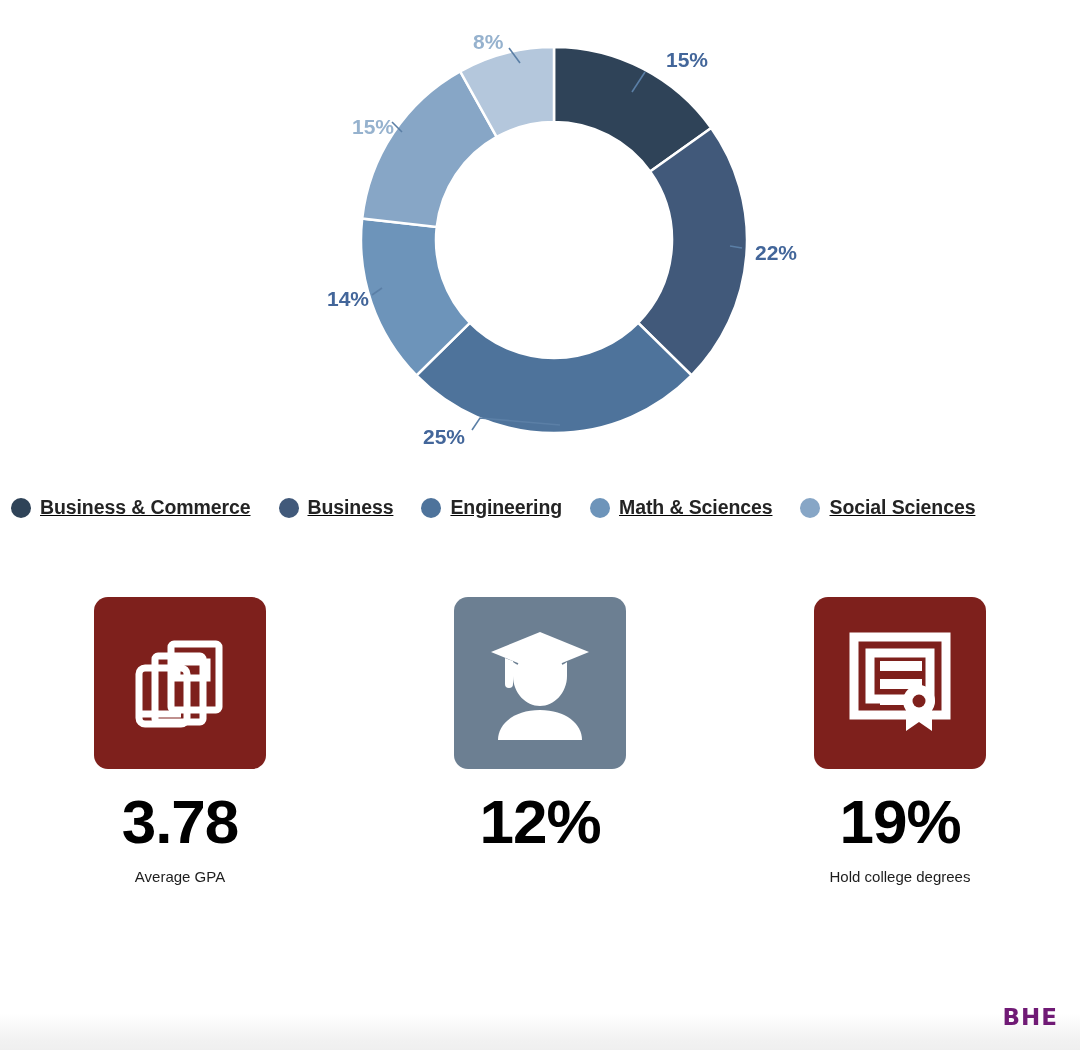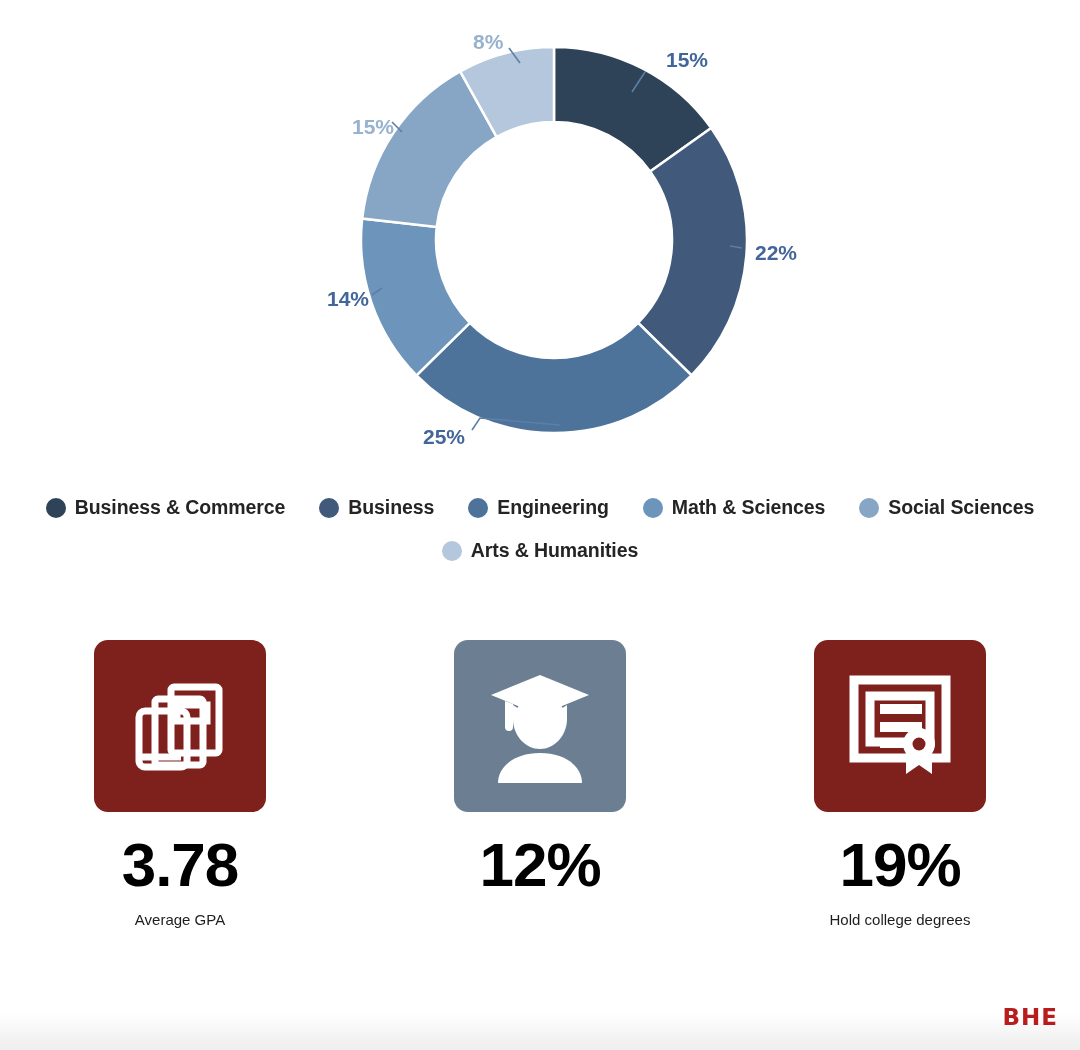--- a/index.html
+++ b/index.html
@@ -45,23 +45,23 @@
   }
 
   
   .legend {
     width: 1080px;
     margin-top: 26px;
   }
   .legend-row {
     display: flex;
     flex-wrap: nowrap;
-    justify-content: center;
-    align-items: center;
-    gap: 12px;
+    align-items: center;
+    gap: 6px;
+    text-decoration: underline;
   }
   .legend-row.row2 { margin-top: 20px; }
   .legend-item {
     display: flex;
     align-items: center;
     margin: 0 11px;
     white-space: nowrap;
   }
   .legend-dot {
     width: 20px;
@@ -124,21 +124,21 @@
     height: 36px;
     background: linear-gradient(to bottom, #ffffff 0%, #f2f2f2 70%, #efefef 100%);
   }
   .brand-logo {
     position: absolute;
     right: 22px;
     bottom: 20px;
     font-size: 23px;
     font-weight: bold;
     letter-spacing: 1px;
-    color: #b91c1c;
+    color: #701a75;
     font-family: "DejaVu Sans", sans-serif;
   }
 </style>
 </head>
 <body>
 
 <div class="page">
 
   <div class="chart-area">
     <svg class="chart-svg" width="1080" height="470" viewBox="0 0 1080 470">
@@ -191,26 +191,20 @@
         </div>
         <div class="legend-item">
           <span class="legend-dot" style="background: rgb(109, 148, 186);"></span>
           <span class="legend-text">Math &amp; Sciences</span>
         </div>
         <div class="legend-item">
           <span class="legend-dot" style="background: rgb(135, 166, 198);"></span>
           <span class="legend-text">Social Sciences</span>
         </div>
       </div>
-    <div class="legend-row row2" id="legend-row-2">
-        <div class="legend-item">
-          <span class="legend-dot" style="background: rgb(180, 199, 220);"></span>
-          <span class="legend-text">Arts &amp; Humanities</span>
-        </div>
-      </div>
   </div>
 
   <div class="stats" id="stats-container">
       <div class="stat">
         <div class="stat-icon" style="background: rgb(126, 32, 28);">
           <svg width="110" height="110" viewBox="0 0 110 110">
       <g fill="none" stroke="#ffffff" stroke-width="7">
         <rect x="46" y="16" width="48" height="66" rx="3"></rect>
         <rect x="30" y="28" width="48" height="66" rx="3"></rect>
         <rect x="14" y="40" width="48" height="56" rx="6"></rect>

